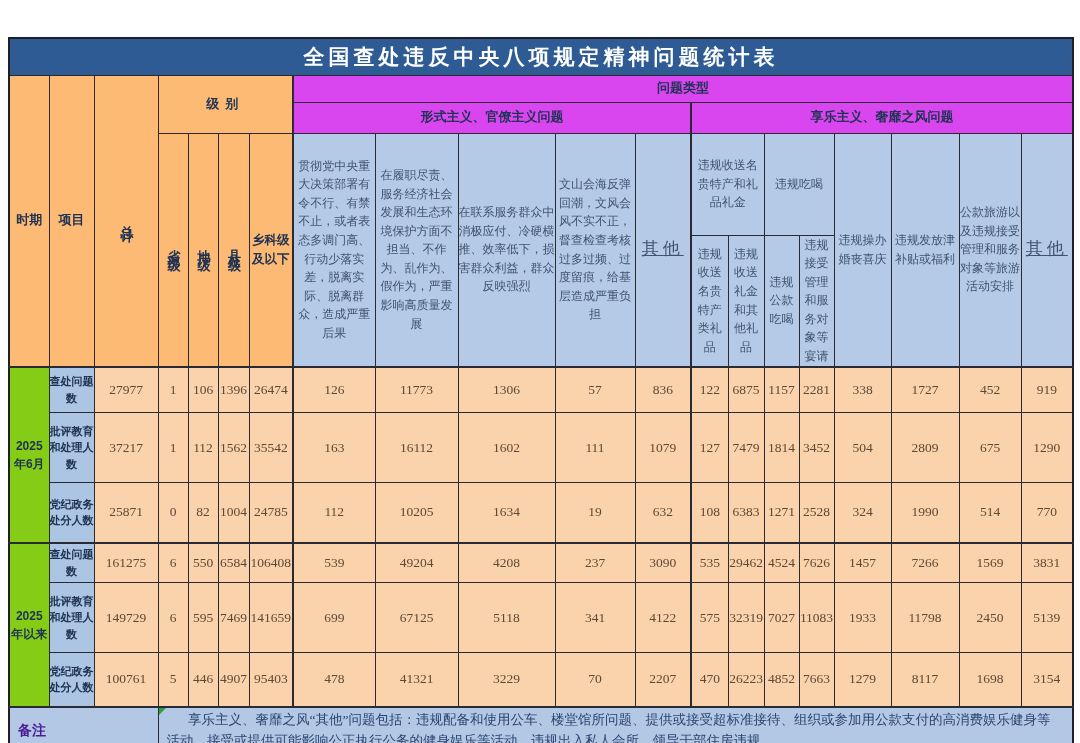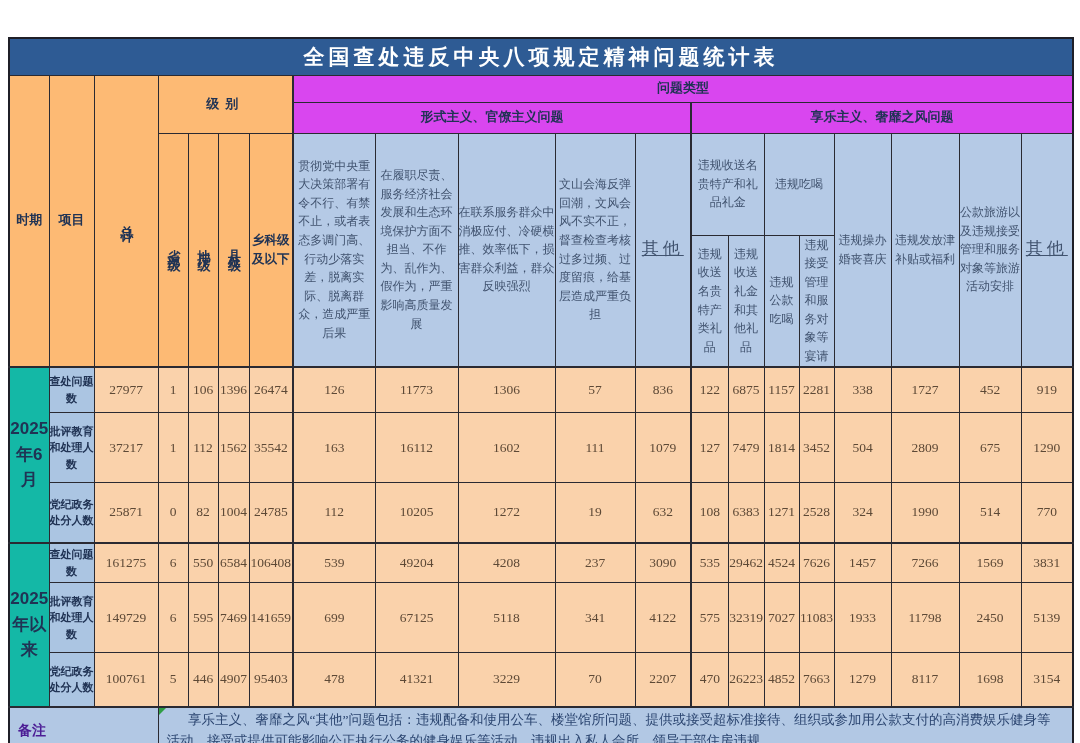--- a/index.html
+++ b/index.html
@@ -20,21 +20,21 @@
   .hdr  { background:#fdba74; color:#203354; font-weight:bold; font-size:13px; line-height:1.45; }
   .lite { background:#d946ef; }
   .hdr .sp { letter-spacing:6px; }
   .vert { writing-mode:vertical-rl; letter-spacing:5px; display:inline-block; }
   .desc {
     background:#b5cae6; color:#41536f; font-weight:normal; font-size:12px;
     font-family:"Liberation Serif", serif; padding:4px 4px; line-height:1.55;
   }
   .just { text-align:justify; text-justify:inter-ideograph; }
   .big  { font-size:17px; letter-spacing:4px;text-decoration:underline; }
-  .period { background:#14b8a6; color:#203354; font-weight:bold; font-size:17px; line-height:1.5; padding:1px; }
+  .period { background:#84cc16; color:#203354; font-weight:bold; font-size:12px; line-height:1.5; padding:1px; }
   .item   { background:#abc5e2; color:#203354; font-weight:bold; font-size:11px;  line-height:1.5; padding:1px; }
   .num {
     background:#fad2ab; color:#5d4936; font-family:"Liberation Serif", serif;
     font-size:13.5px; white-space:nowrap;
   }
   .bl2 { border-left-width:2px !important; }
   tr.tsep td { border-top-width:2px; }
   .note-label { background:#b2c8e4; color:#4c1d95; font-weight:bold; font-size:14px;
     text-align:left !important; padding:0 0 0 8px !important; }
   .note-text {
@@ -170,21 +170,21 @@
       </tr>
       <tr style="height:60px">
         <td class="item">党纪政务处分人数</td>
         <td class="num">25871</td>
         <td class="num">0</td>
         <td class="num">82</td>
         <td class="num">1004</td>
         <td class="num">24785</td>
         <td class="num bl2">112</td>
         <td class="num">10205</td>
-        <td class="num">1272</td>
+        <td class="num">1634</td>
         <td class="num">19</td>
         <td class="num">632</td>
         <td class="num bl2">108</td>
         <td class="num">6383</td>
         <td class="num">1271</td>
         <td class="num">2528</td>
         <td class="num">324</td>
         <td class="num">1990</td>
         <td class="num">514</td>
         <td class="num">770</td>

